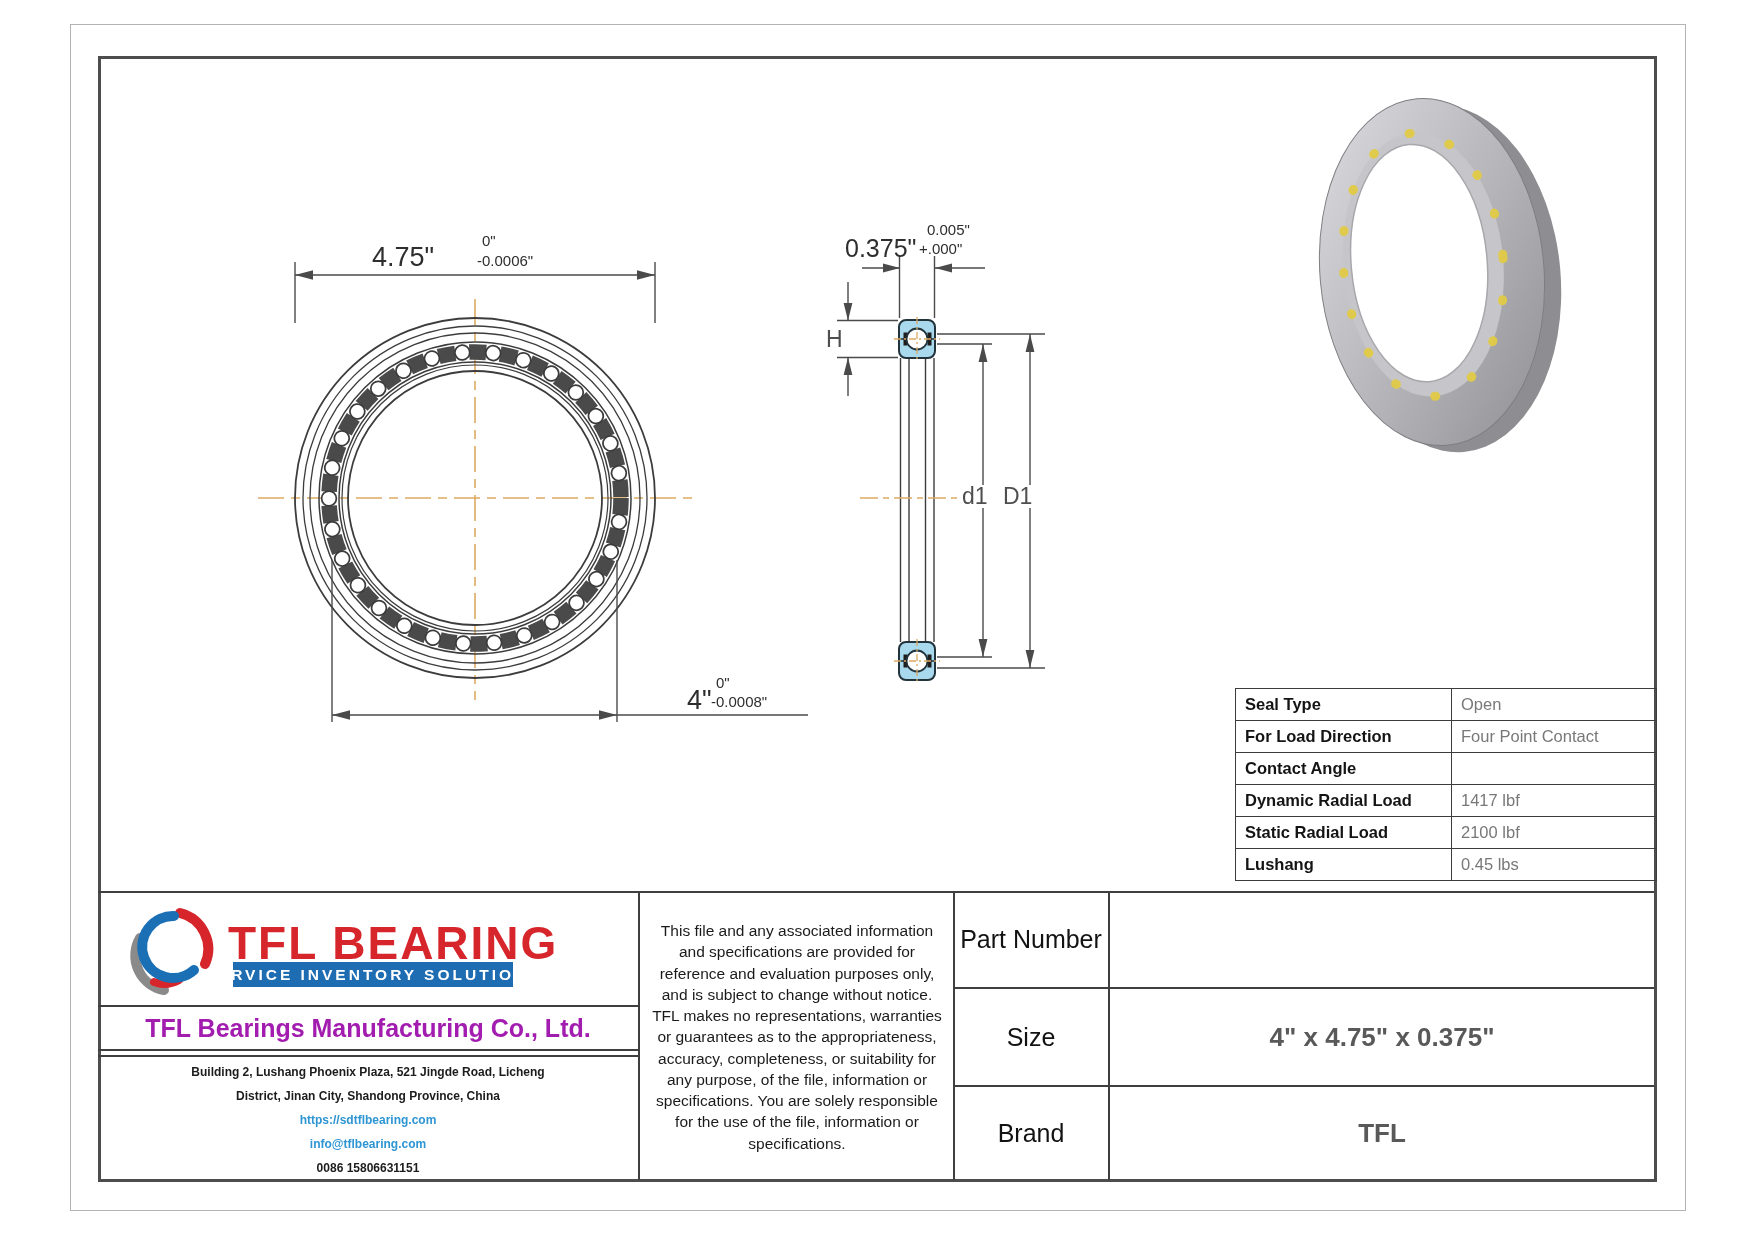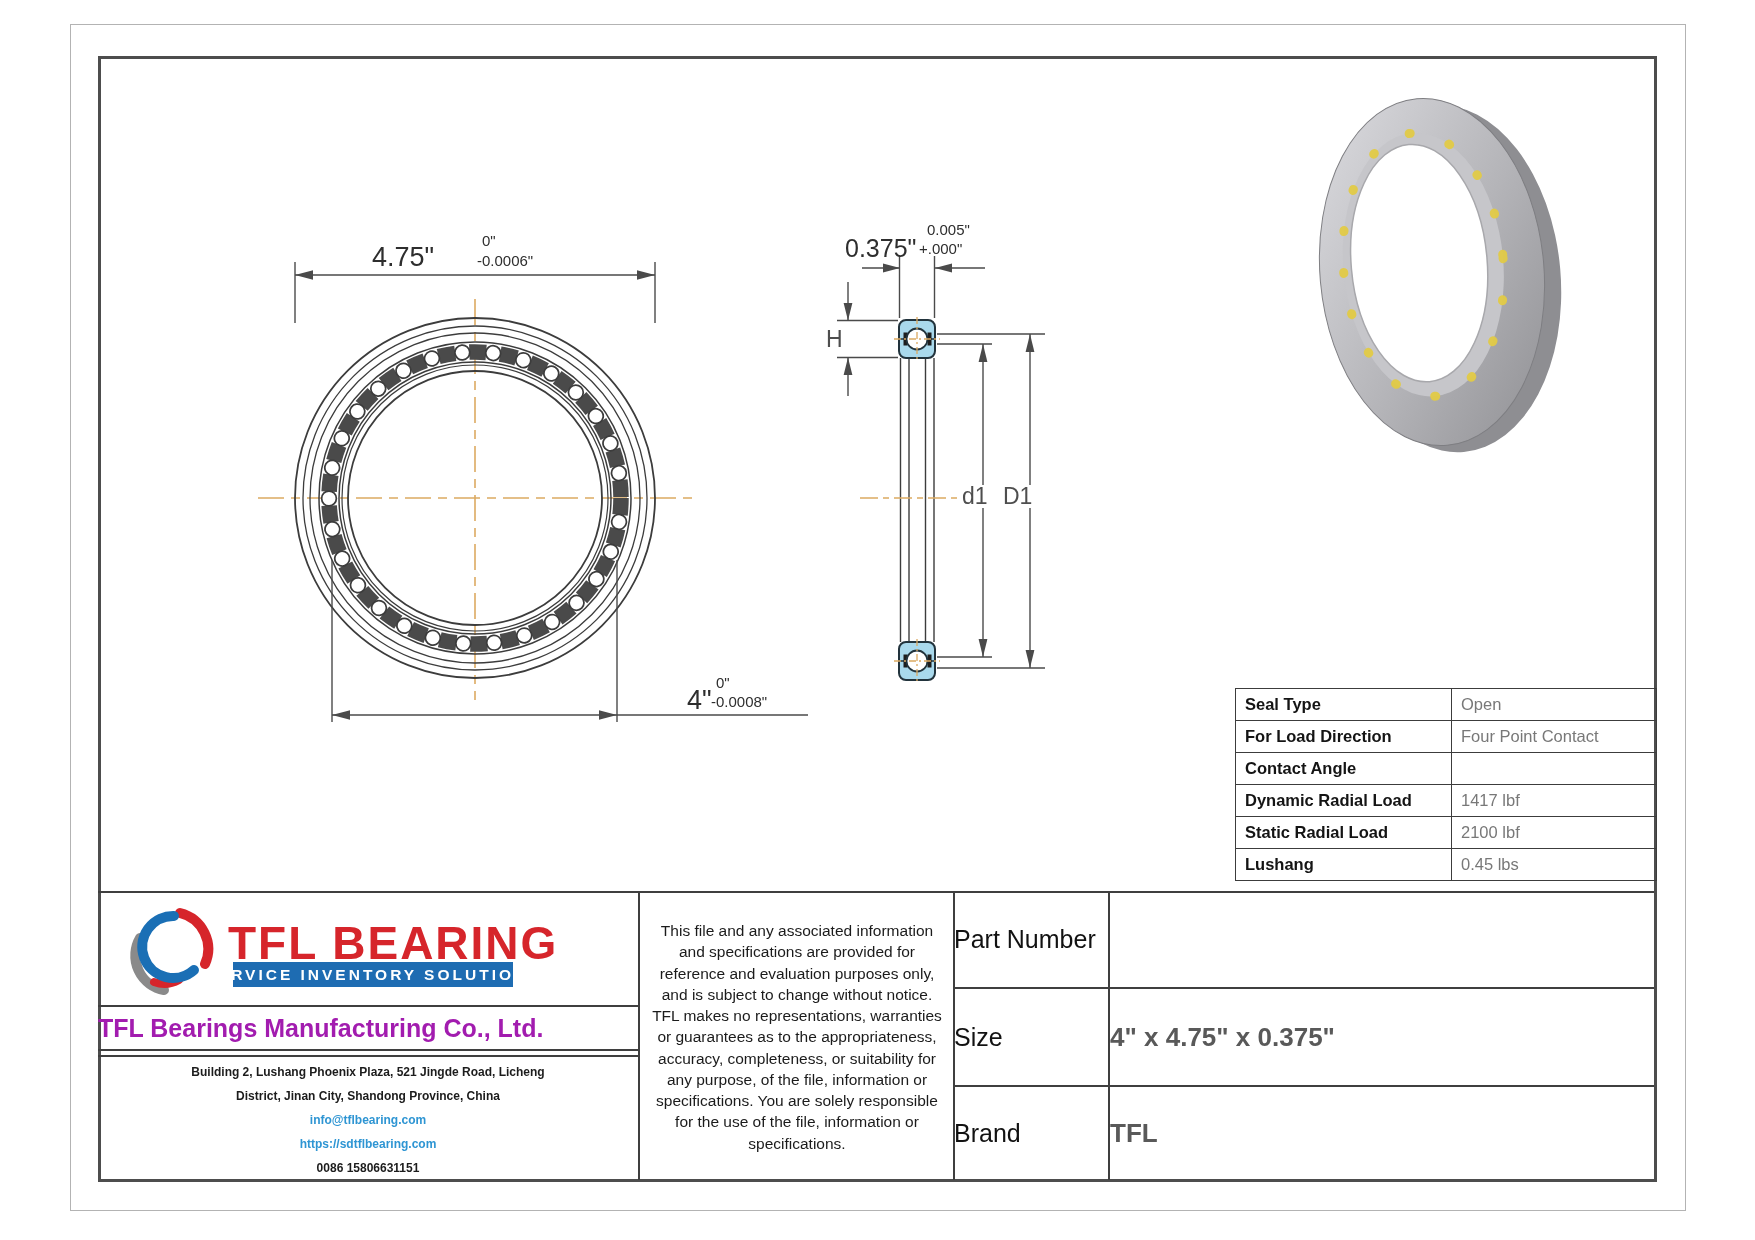--- a/index.html
+++ b/index.html
@@ -14,21 +14,21 @@
   
   #main-frame{left:98px;top:56px;width:1559px;height:1126px;border:3px solid #4d4d4d;box-sizing:border-box;}
   .divider{background:#3f3f3f;}
   
   #spec-table{left:1235px;top:688px;}
   #spec-table table{border-collapse:collapse;table-layout:fixed;width:422px;}
   #spec-table td{border:1.5px solid #3c3c3c;height:31px;font-size:16.5px;padding:0 0 0 9px;overflow:hidden;white-space:nowrap;}
   #spec-table td.k{width:206px;font-weight:bold;color:#141414;}
   #spec-table td.v{color:#787878;}
   
-  .footcell{position:absolute;display:flex;align-items:center;text-align:center;}
+  .footcell{position:absolute;display:flex;align-items:center;justify-content:center;text-align:center;}
   #logo-title{position:absolute;left:228px;top:916px;font-size:46px;font-weight:bold;color:#d6252b;letter-spacing:2px;white-space:nowrap;}
   #logo-banner{position:absolute;left:233px;top:962px;width:280px;height:25px;background:#1e6cb2;
                color:#fff;font-size:15.5px;font-weight:bold;letter-spacing:3px;display:flex;
                align-items:center;justify-content:center;white-space:nowrap;}
   #company-name{left:98px;top:1007px;width:540px;height:42px;font-size:25px;font-weight:600;color:#a21caf;}
   #address-block{position:absolute;left:98px;top:1060px;width:540px;text-align:center;
                  font-size:12px;font-weight:600;line-height:24px;color:#1c1c1c;}
   .weblink{color:#2e95d3;}
   #disclaimer{left:640px;top:894px;width:314px;height:286px;padding:0 6px;box-sizing:border-box;}
   #disclaimer .inner{font-size:15.5px;line-height:1.37;color:#1b1b1b;}
@@ -232,22 +232,22 @@
     </g>
   </svg>
   <div id="logo-title">TFL BEARING</div>
   <div id="logo-banner">SERVICE INVENTORY SOLUTIONS</div>
 
   <div class="footcell" id="company-name">TFL Bearings Manufacturing Co., Ltd.</div>
 
   <div id="address-block">
     <div>Building 2, Lushang Phoenix Plaza, 521 Jingde Road, Licheng</div>
     <div>District, Jinan City, Shandong Province, China</div>
+    <div class="weblink">https://sdtflbearing.com</div>
     <div class="weblink">info@tflbearing.com</div>
-    <div class="weblink">https://sdtflbearing.com</div>
     <div>0086 15806631151</div>
   </div>
 
   <div class="footcell" id="disclaimer">
     <div class="inner">This file and any associated information and specifications are provided for reference and evaluation purposes only, and is subject to change without notice. TFL makes no representations, warranties or guarantees as to the appropriateness, accuracy, completeness, or suitability for any purpose, of the file, information or specifications.  You are solely responsible for the use of the file, information or specifications.</div>
   </div>
 
   <div class="footcell" style="left:954px;top:892px;width:154px;height:95px;">
     <span class="pt-label">Part Number</span>
   </div>

